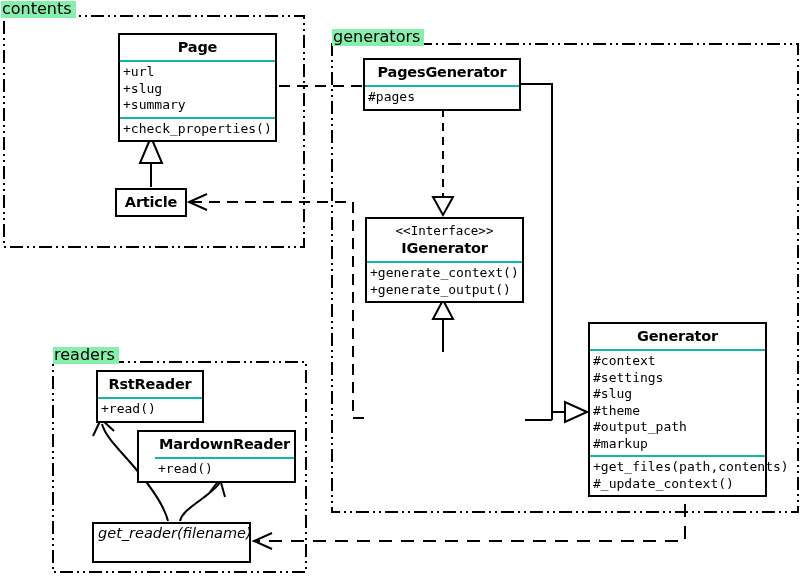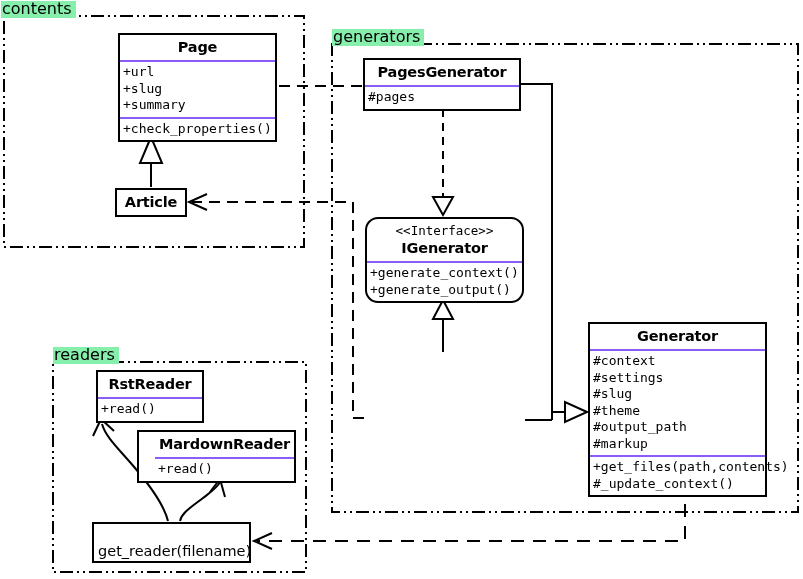--- a/index.html
+++ b/index.html
@@ -39,34 +39,35 @@
   }
   .stereotype{
     font-family:"DejaVu Sans Mono",monospace;
     font-weight:normal;
     font-size:12.5px;
     line-height:15px;
     letter-spacing:0;
     padding-top:2px;
   }
   .members{
-    border-top:2px solid #8b5cf6;
+    border-top:2px solid #14b8a6;
     font-family:"DejaVu Sans Mono",monospace;
     font-size:13px;
     line-height:16.5px;
     padding:2px 3px 3px 3px;
     white-space:nowrap;
   }
   .member-row{display:block;}
   .plain-title{
     font-size:14.5px;
     line-height:18px;
     text-align:center;
-    padding:18px 4px;
+    padding:0 4px;
     white-space:nowrap;
+    font-style:italic;
   }
   svg{display:block;}
 </style>
 </head>
 <body>
 
 <div class="diagram">
 
   <svg class="layer" width="803" height="579" viewBox="0 0 803 579">
 
@@ -124,21 +125,21 @@
     <div class="uml-title">Article</div>
   </div>
 
   <div class="uml-box" style="left:363px;top:58px;width:158px;">
     <div class="uml-title">PagesGenerator</div>
     <div class="members">
       <span class="member-row">#pages</span>
     </div>
   </div>
 
-  <div class="uml-box" style="left:365px;top:217px;width:159px;border-radius:13px;">
+  <div class="uml-box" style="left:365px;top:217px;width:159px;">
     <div class="uml-title">
       <div class="stereotype">&lt;&lt;Interface&gt;&gt;</div>
       <div>IGenerator</div>
     </div>
     <div class="members">
       <span class="member-row">+generate_context()</span>
       <span class="member-row">+generate_output()</span>
     </div>
   </div>
 

